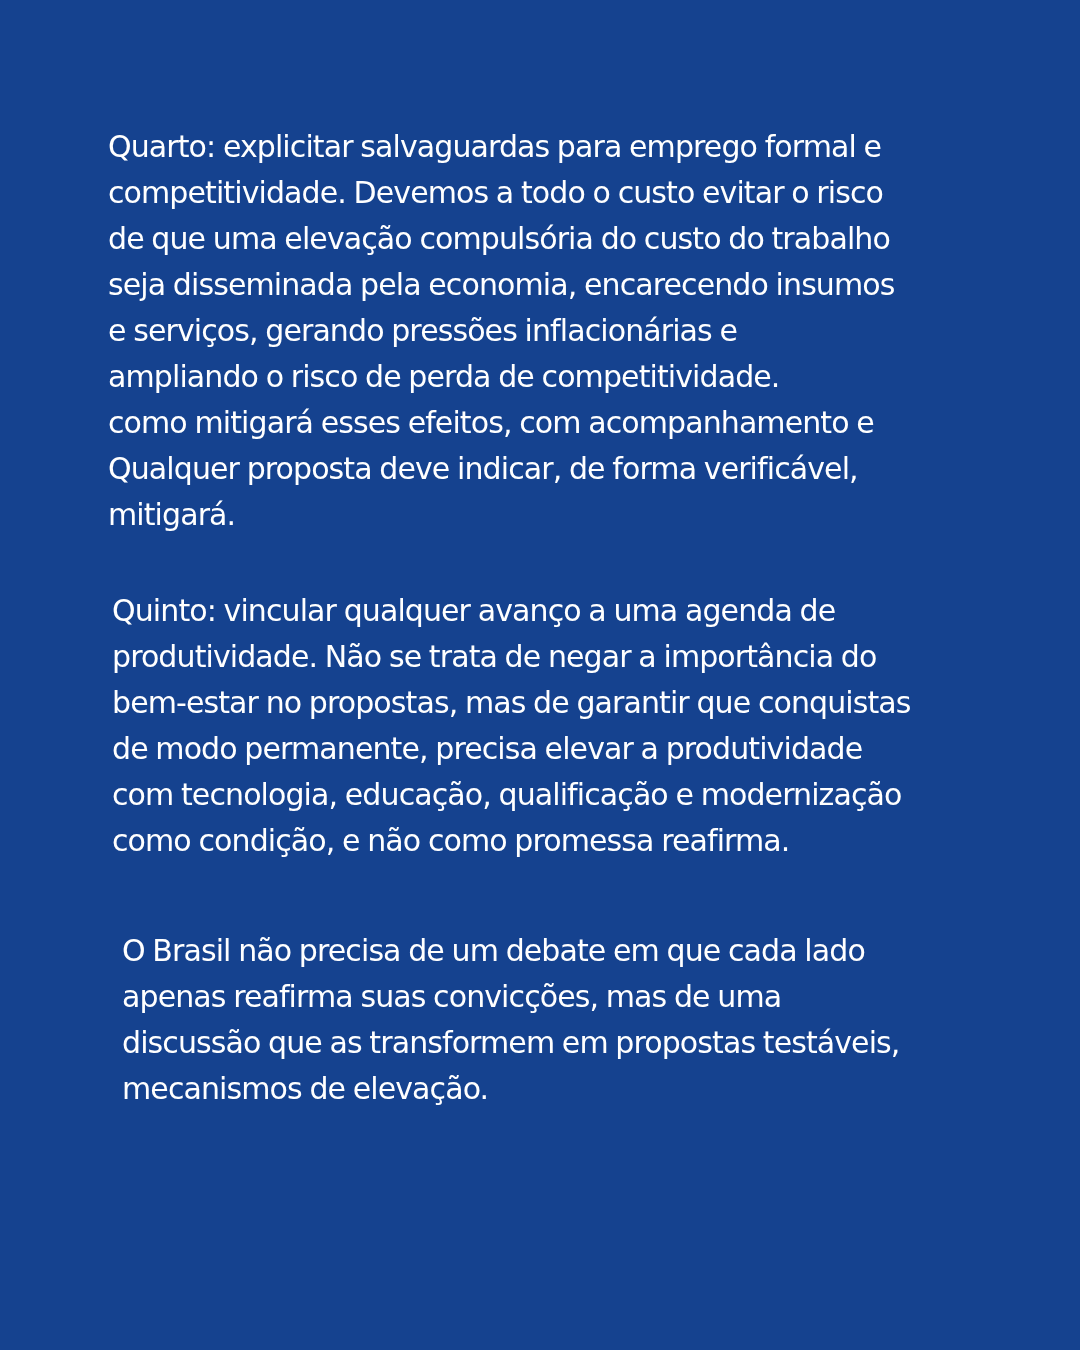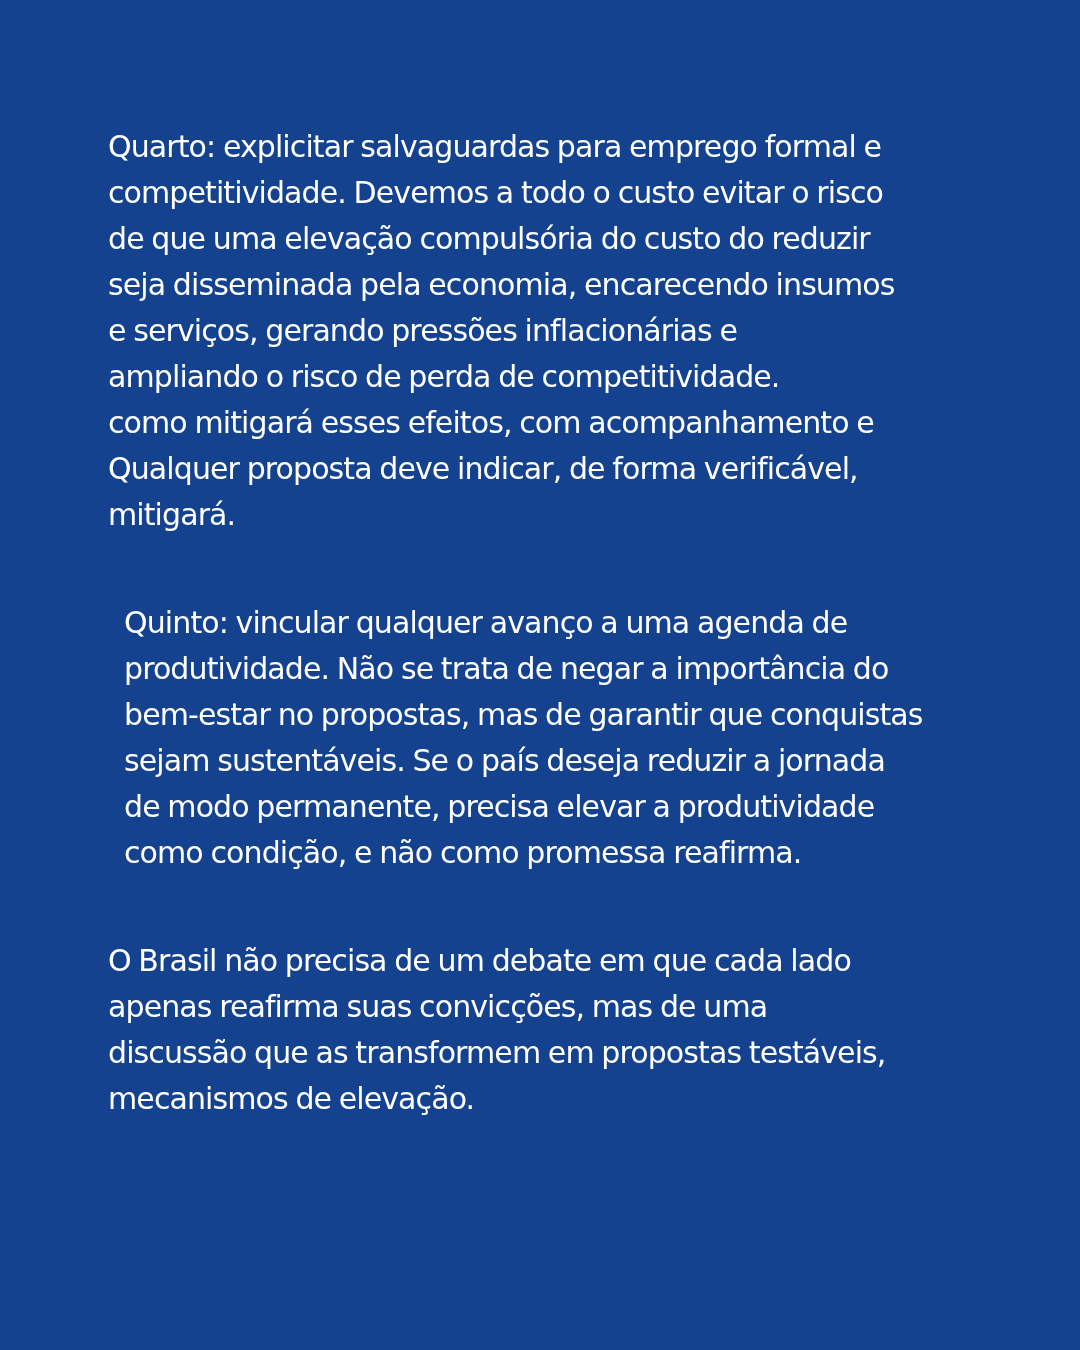--- a/index.html
+++ b/index.html
@@ -35,37 +35,37 @@
       height: 46px;
     }
   </style>
 </head>
 <body style="background: rgb(21, 66, 143);">
 
 <div class="page">
   <p style="margin:0">
     <span class="line">Quarto: explicitar salvaguardas para emprego formal e</span>
     <span class="line">competitividade. Devemos a todo o custo evitar o risco</span>
-    <span class="line">de que uma elevação compulsória do custo do reduzir</span>
+    <span class="line">de que uma elevação compulsória do custo do trabalho</span>
     <span class="line">seja disseminada pela economia, encarecendo insumos</span>
     <span class="line">e serviços, gerando pressões inflacionárias e</span>
     <span class="line">ampliando o risco de perda de competitividade.</span>
     <span class="line">como mitigará esses efeitos, com acompanhamento e</span>
     <span class="line">Qualquer proposta deve indicar, de forma verificável,</span>
     <span class="line">mitigará.</span>
   </p>
   <span class="para-gap"></span>
-  <p style="margin:16px">
+  <p style="margin:4px">
     <span class="line">Quinto: vincular qualquer avanço a uma agenda de</span>
     <span class="line">produtividade. Não se trata de negar a importância do</span>
     <span class="line">bem-estar no propostas, mas de garantir que conquistas</span>
-    <span class="line">sejam sustentáveis. Se o país deseja reduzir a jornada</span>
     <span class="line">de modo permanente, precisa elevar a produtividade</span>
+    <span class="line">com tecnologia, educação, qualificação e modernização</span>
     <span class="line">como condição, e não como promessa reafirma.</span>
   </p>
   <span class="para-gap"></span>
-  <p style="margin:0">
+  <p style="margin:14px">
     <span class="line">O Brasil não precisa de um debate em que cada lado</span>
     <span class="line">apenas reafirma suas convicções, mas de uma</span>
     <span class="line">discussão que as transformem em propostas testáveis,</span>
     <span class="line">mecanismos de elevação.</span>
   </p>
 </div>
 
 </body></html>

